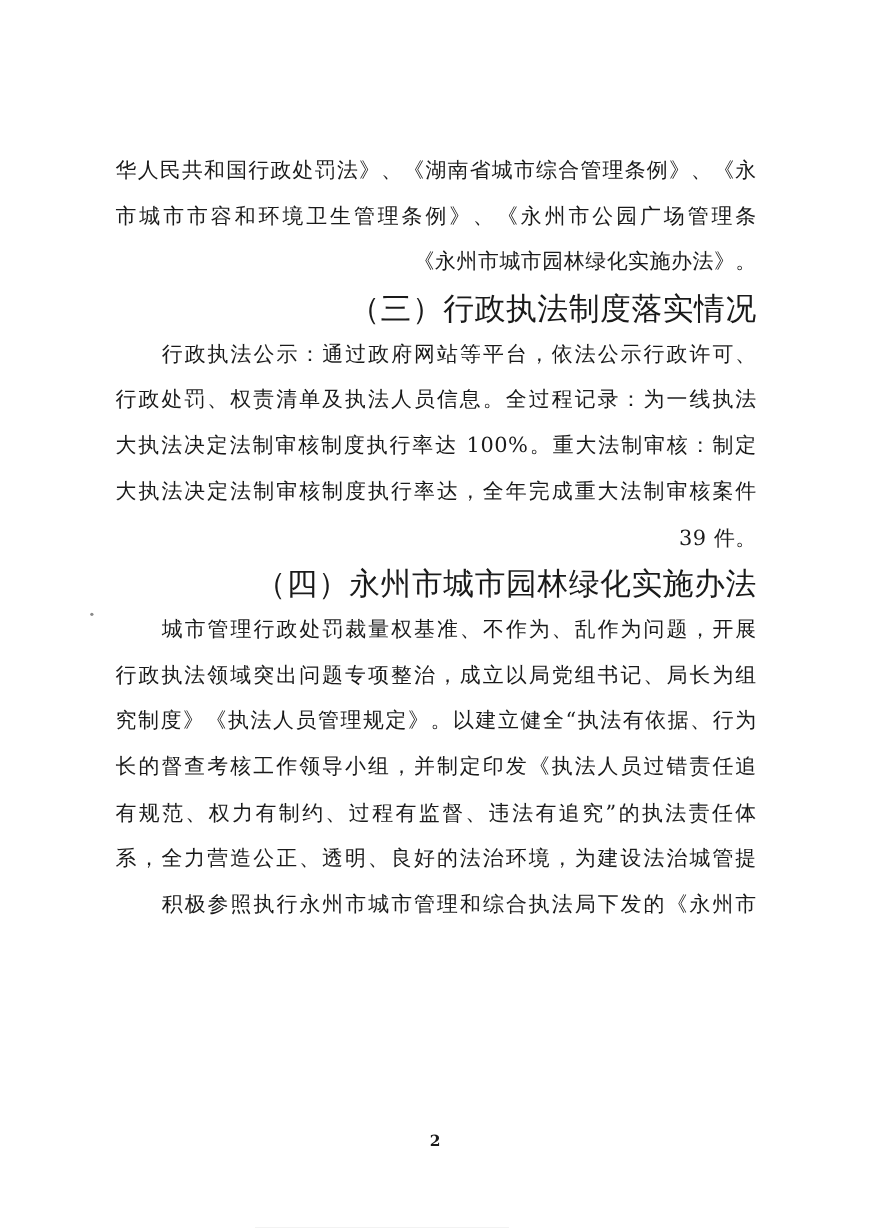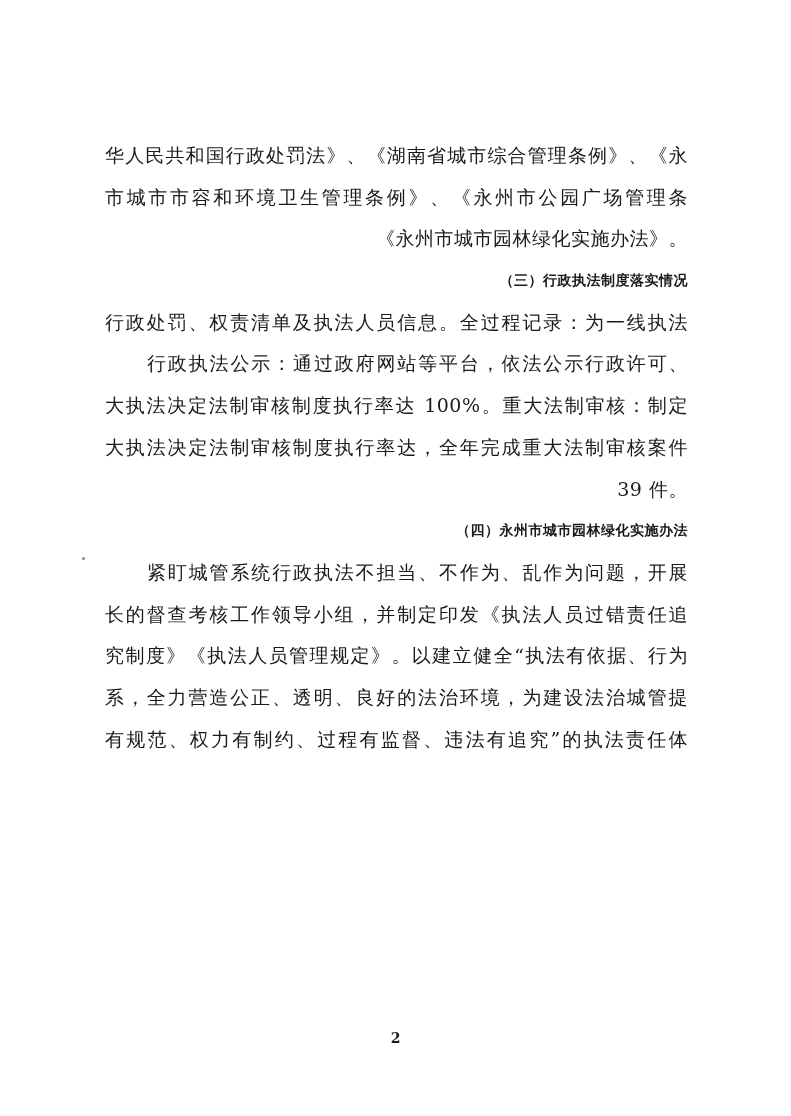--- a/index.html
+++ b/index.html
@@ -33,22 +33,22 @@
   }
   .line.fill {
     text-align: justify;
     text-align-last: justify;
     text-justify: inter-character;
   }
   .line.indent {
     text-indent: 42px;
   }
   .line.heading {
-    font-size: 14px;
-    font-weight: 700;
+    font-size: 28px;
+    font-weight: 400;
     letter-spacing: 0.5px;
   }
   .page-footer {
     position: absolute;
     left: 0;
     right: 0;
     top: 1030px;
     text-align: center;
     font-size: 14px;
     font-weight: 700;
@@ -69,28 +69,30 @@
 
 <div class="doc-page">
 
   <div class="scan-speck"></div>
 
   <div class="page-body">
     <div class="line fill">华人民共和国行政处罚法》、《湖南省城市综合管理条例》、《永州</div>
     <div class="line fill">市城市市容和环境卫生管理条例》、《永州市公园广场管理条例》、</div>
     <div class="line">《永州市城市园林绿化实施办法》。</div>
     <div class="line heading indent">（三）行政执法制度落实情况</div>
+    <div class="line indent fill">行政执法公示：通过政府网站等平台，依法公示行政许可、</div>
     <div class="line fill">行政处罚、权责清单及执法人员信息。全过程记录：为一线执法</div>
-    <div class="line indent fill">行政执法公示：通过政府网站等平台，依法公示行政许可、</div>
     <div class="line fill">大执法决定法制审核制度执行率达 100%。重大法制审核：制定</div>
     <div class="line fill">大执法决定法制审核制度执行率达，全年完成重大法制审核案件</div>
     <div class="line">39 件。</div>
     <div class="line heading indent">（四）永州市城市园林绿化实施办法</div>
-    <div class="line indent fill">紧盯城管系统行政执法不担当、不作为、乱作为问题，开展</div>
+    <div class="line indent fill">城市管理行政处罚裁量权基准、不作为、乱作为问题，开展</div>
+    <div class="line fill">行政执法领域突出问题专项整治，成立以局党组书记、局长为组</div>
+    <div class="line fill">究制度》《执法人员管理规定》。以建立健全“执法有依据、行为</div>
     <div class="line fill">长的督查考核工作领导小组，并制定印发《执法人员过错责任追</div>
-    <div class="line fill">究制度》《执法人员管理规定》。以建立健全“执法有依据、行为</div>
+    <div class="line fill">有规范、权力有制约、过程有监督、违法有追究”的执法责任体</div>
     <div class="line fill">系，全力营造公正、透明、良好的法治环境，为建设法治城管提</div>
-    <div class="line fill">有规范、权力有制约、过程有监督、违法有追究”的执法责任体</div>
+    <div class="line indent fill">积极参照执行永州市城市管理和综合执法局下发的《永州市</div>
   </div>
 
   <div class="page-footer">2</div>
 
 </div>
 
 </body></html>

